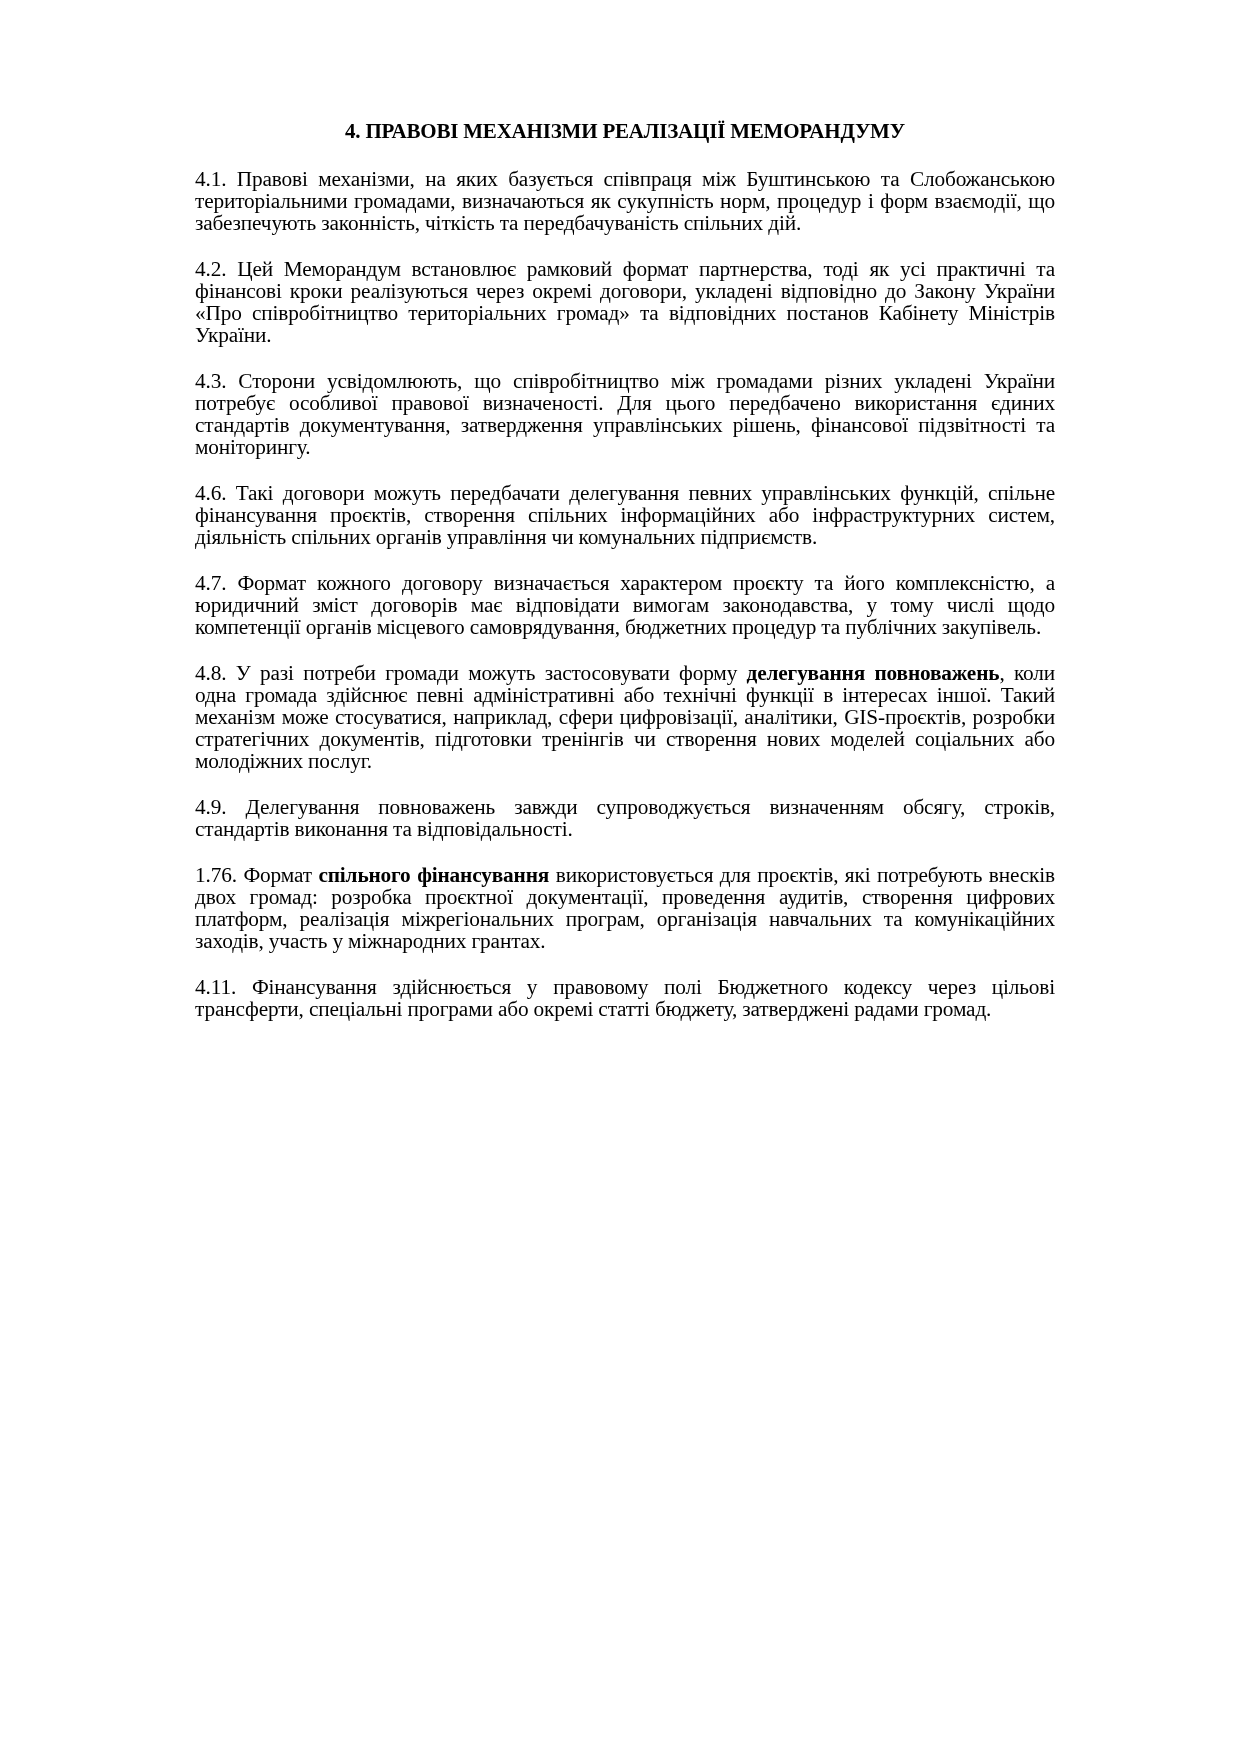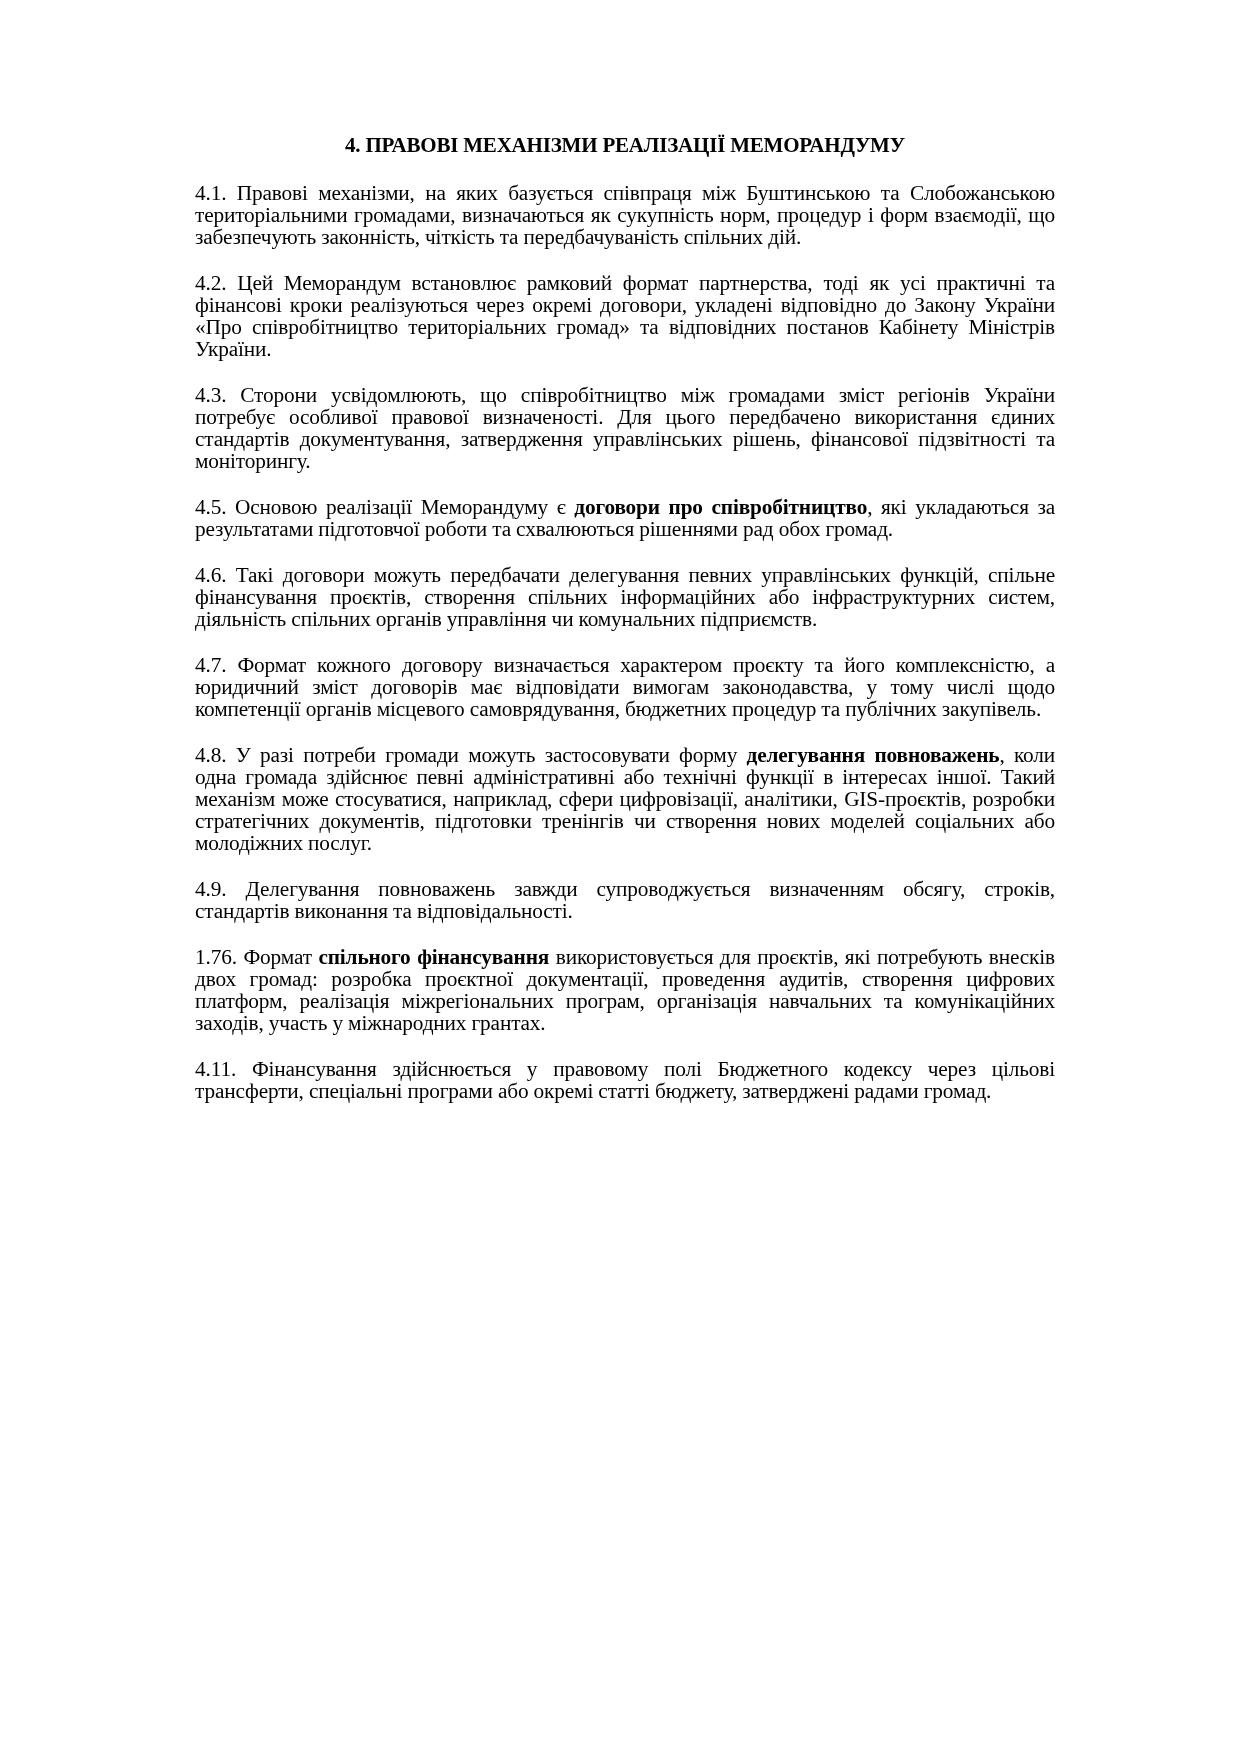--- a/index.html
+++ b/index.html
@@ -7,21 +7,21 @@
       width: 1240px;
       height: 1754px;
       position: relative;
       overflow: hidden;
       font-family: "Liberation Serif", "DejaVu Serif", serif;
       color: #000000;
     }
     .page {
       position: absolute;
       left: 195px;
-      top: 132px;
+      top: 118px;
       width: 860px;
     }
     .heading {
       text-align: center;
       font-weight: bold;
       font-size: 21px;
       line-height: 26px;
       margin: 0 0 24px 0;
       letter-spacing: -0.2px;
     }
@@ -37,24 +37,23 @@
 </head>
 <body>
 
 <div class="page">
   <h1 class="heading">4. ПРАВОВІ МЕХАНІЗМИ РЕАЛІЗАЦІЇ МЕМОРАНДУМУ</h1>
 
   <p class="para"><span>4.1.</span> <span>Правові механізми, на яких базується співпраця між Буштинською та Слобожанською територіальними громадами, визначаються як сукупність норм, процедур і форм взаємодії, що забезпечують законність, чіткість та передбачуваність спільних дій.</span></p>
 
   <p class="para"><span>4.2.</span> <span>Цей Меморандум встановлює рамковий формат партнерства, тоді як усі практичні та фінансові кроки реалізуються через окремі договори, укладені відповідно до Закону України «Про співробітництво територіальних громад» та відповідних постанов Кабінету Міністрів України.</span></p>
 
-  <p class="para"><span>4.3.</span> <span>Сторони усвідомлюють, що співробітництво між громадами зміст регіонів України потребує особливої правової визначеності. Для цього передбачено використання єдиних стандартів документування, затвердження управлінських рішень, фінансової підзвітності та моніторингу.</span></p>
+  <p class="para"><span>4.3.</span> <span>Сторони усвідомлюють, що співробітництво між громадами різних укладені України потребує особливої правової визначеності. Для цього передбачено використання єдиних стандартів документування, затвердження управлінських рішень, фінансової підзвітності та моніторингу.</span></p>
 
 
-  <p class="para"><span>4.5.</span> <span>Основою реалізації Меморандуму є </span><b>договори про співробітництво</b><span>, які укладаються за результатами підготовчої роботи та схвалюються рішеннями рад обох громад.</span></p>
 
   <p class="para"><span>4.6.</span> <span>Такі договори можуть передбачати делегування певних управлінських функцій, спільне фінансування проєктів, створення спільних інформаційних або інфраструктурних систем, діяльність спільних органів управління чи комунальних підприємств.</span></p>
 
   <p class="para"><span>4.7.</span> <span>Формат кожного договору визначається характером проєкту та його комплексністю, а юридичний зміст договорів має відповідати вимогам законодавства, у тому числі щодо компетенції органів місцевого самоврядування, бюджетних процедур та публічних закупівель.</span></p>
 
   <p class="para"><span>4.8.</span> <span>У разі потреби громади можуть застосовувати форму </span><b>делегування повноважень</b><span>, коли одна громада здійснює певні адміністративні або технічні функції в інтересах іншої. Такий механізм може стосуватися, наприклад, сфери цифровізації, аналітики, GIS-проєктів, розробки стратегічних документів, підготовки тренінгів чи створення нових моделей соціальних або молодіжних послуг.</span></p>
 
   <p class="para"><span>4.9.</span> <span>Делегування повноважень завжди супроводжується визначенням обсягу, строків, стандартів виконання та відповідальності.</span></p>
 
   <p class="para"><span>1.76.</span> <span>Формат </span><b>спільного фінансування</b><span> використовується для проєктів, які потребують внесків двох громад: розробка проєктної документації, проведення аудитів, створення цифрових платформ, реалізація міжрегіональних програм, організація навчальних та комунікаційних заходів, участь у міжнародних грантах.</span></p>

